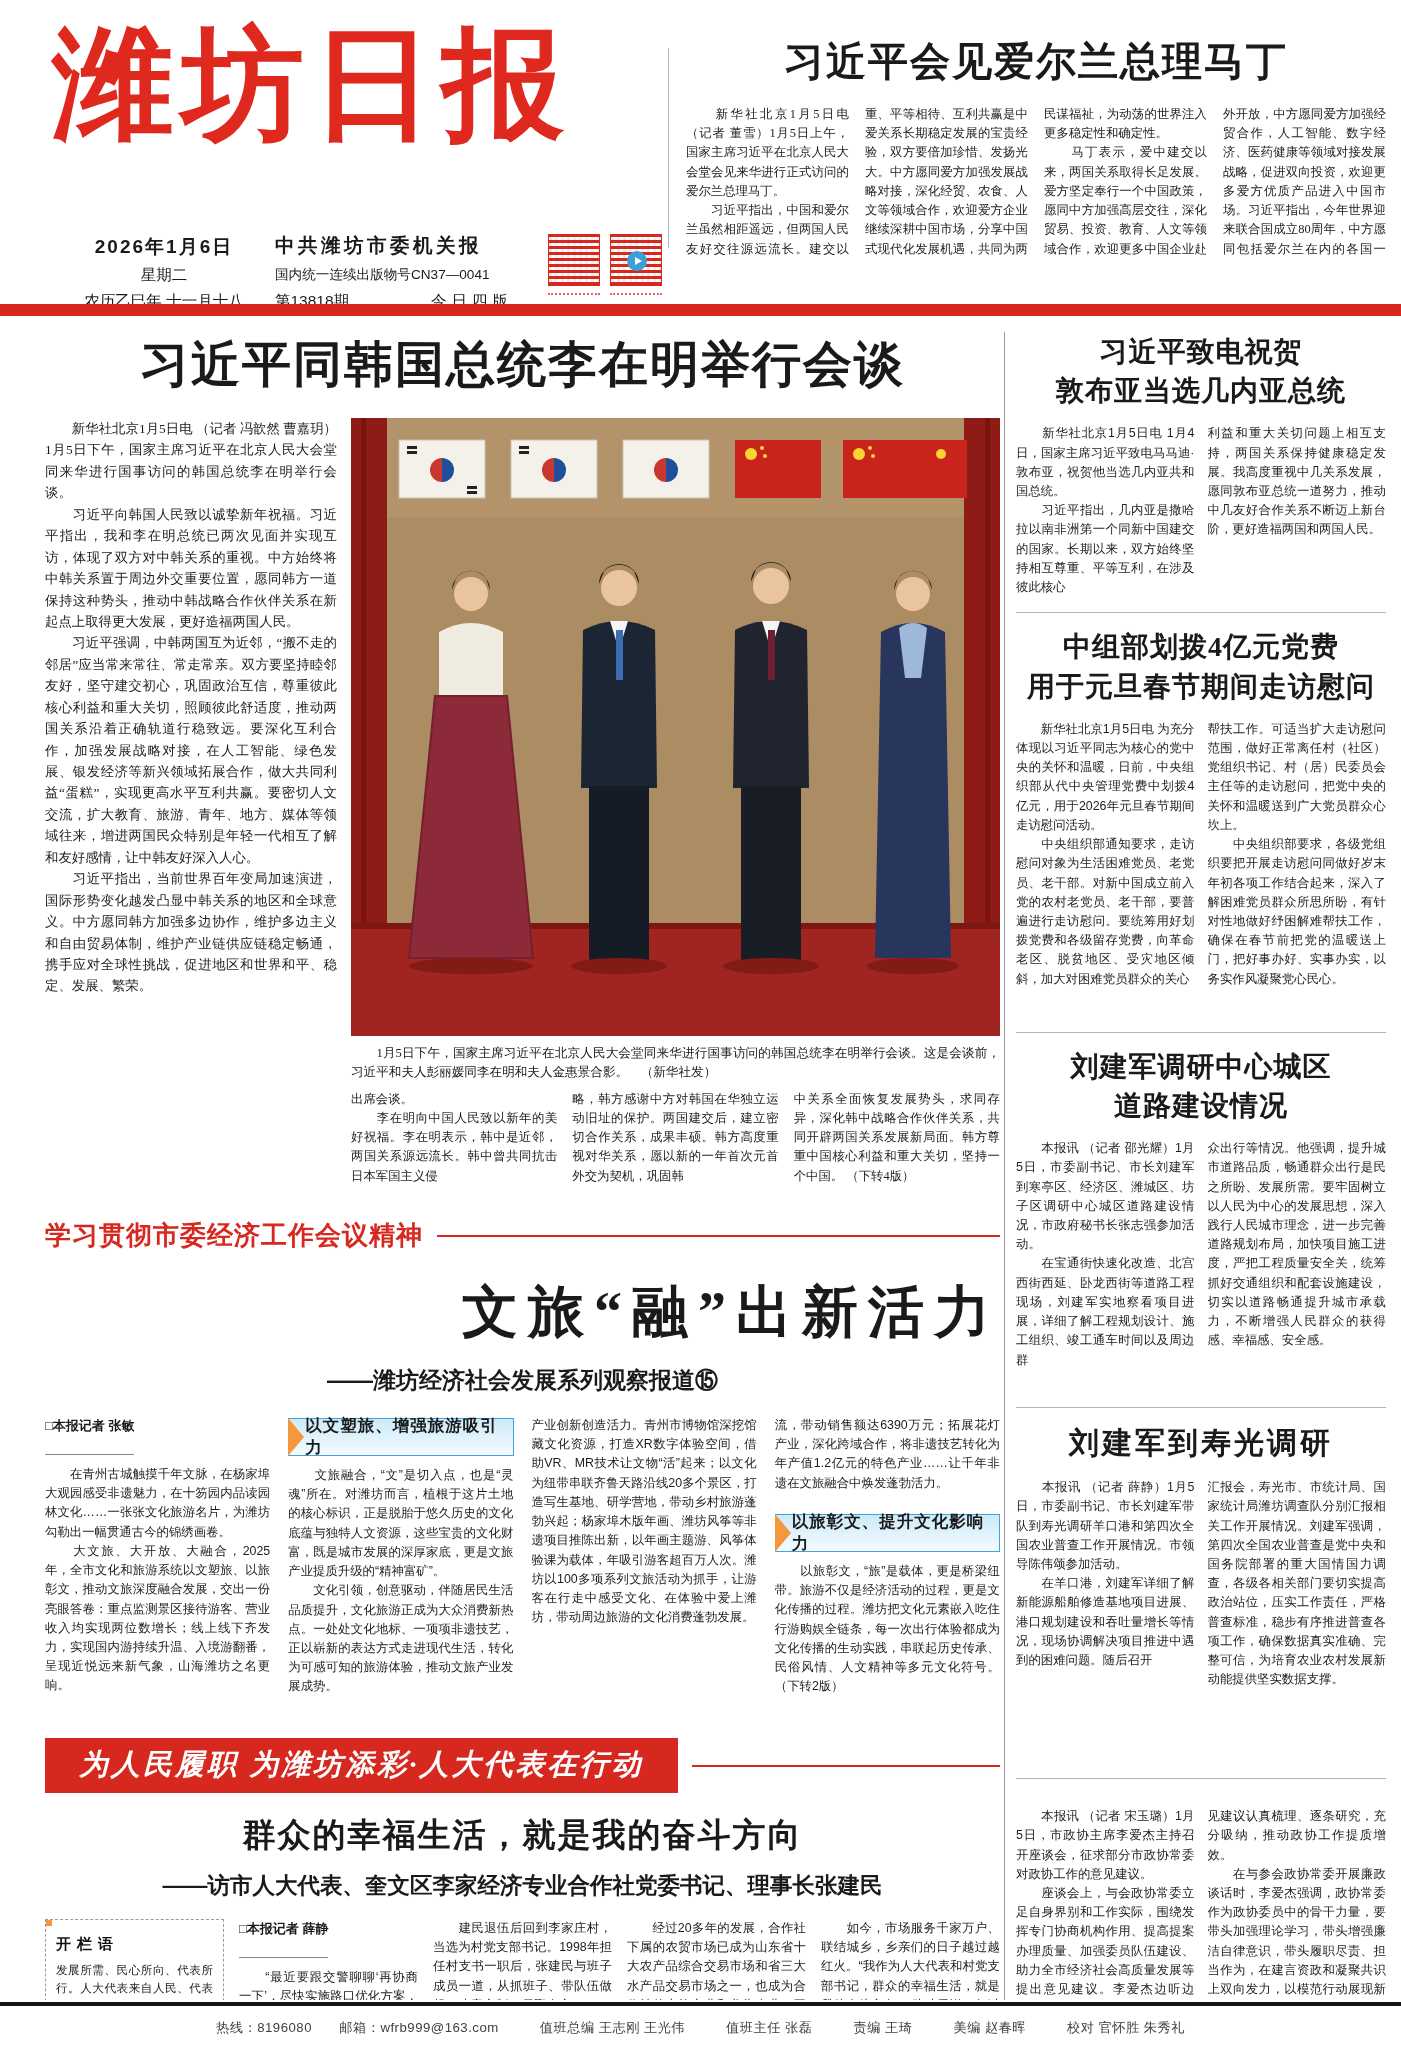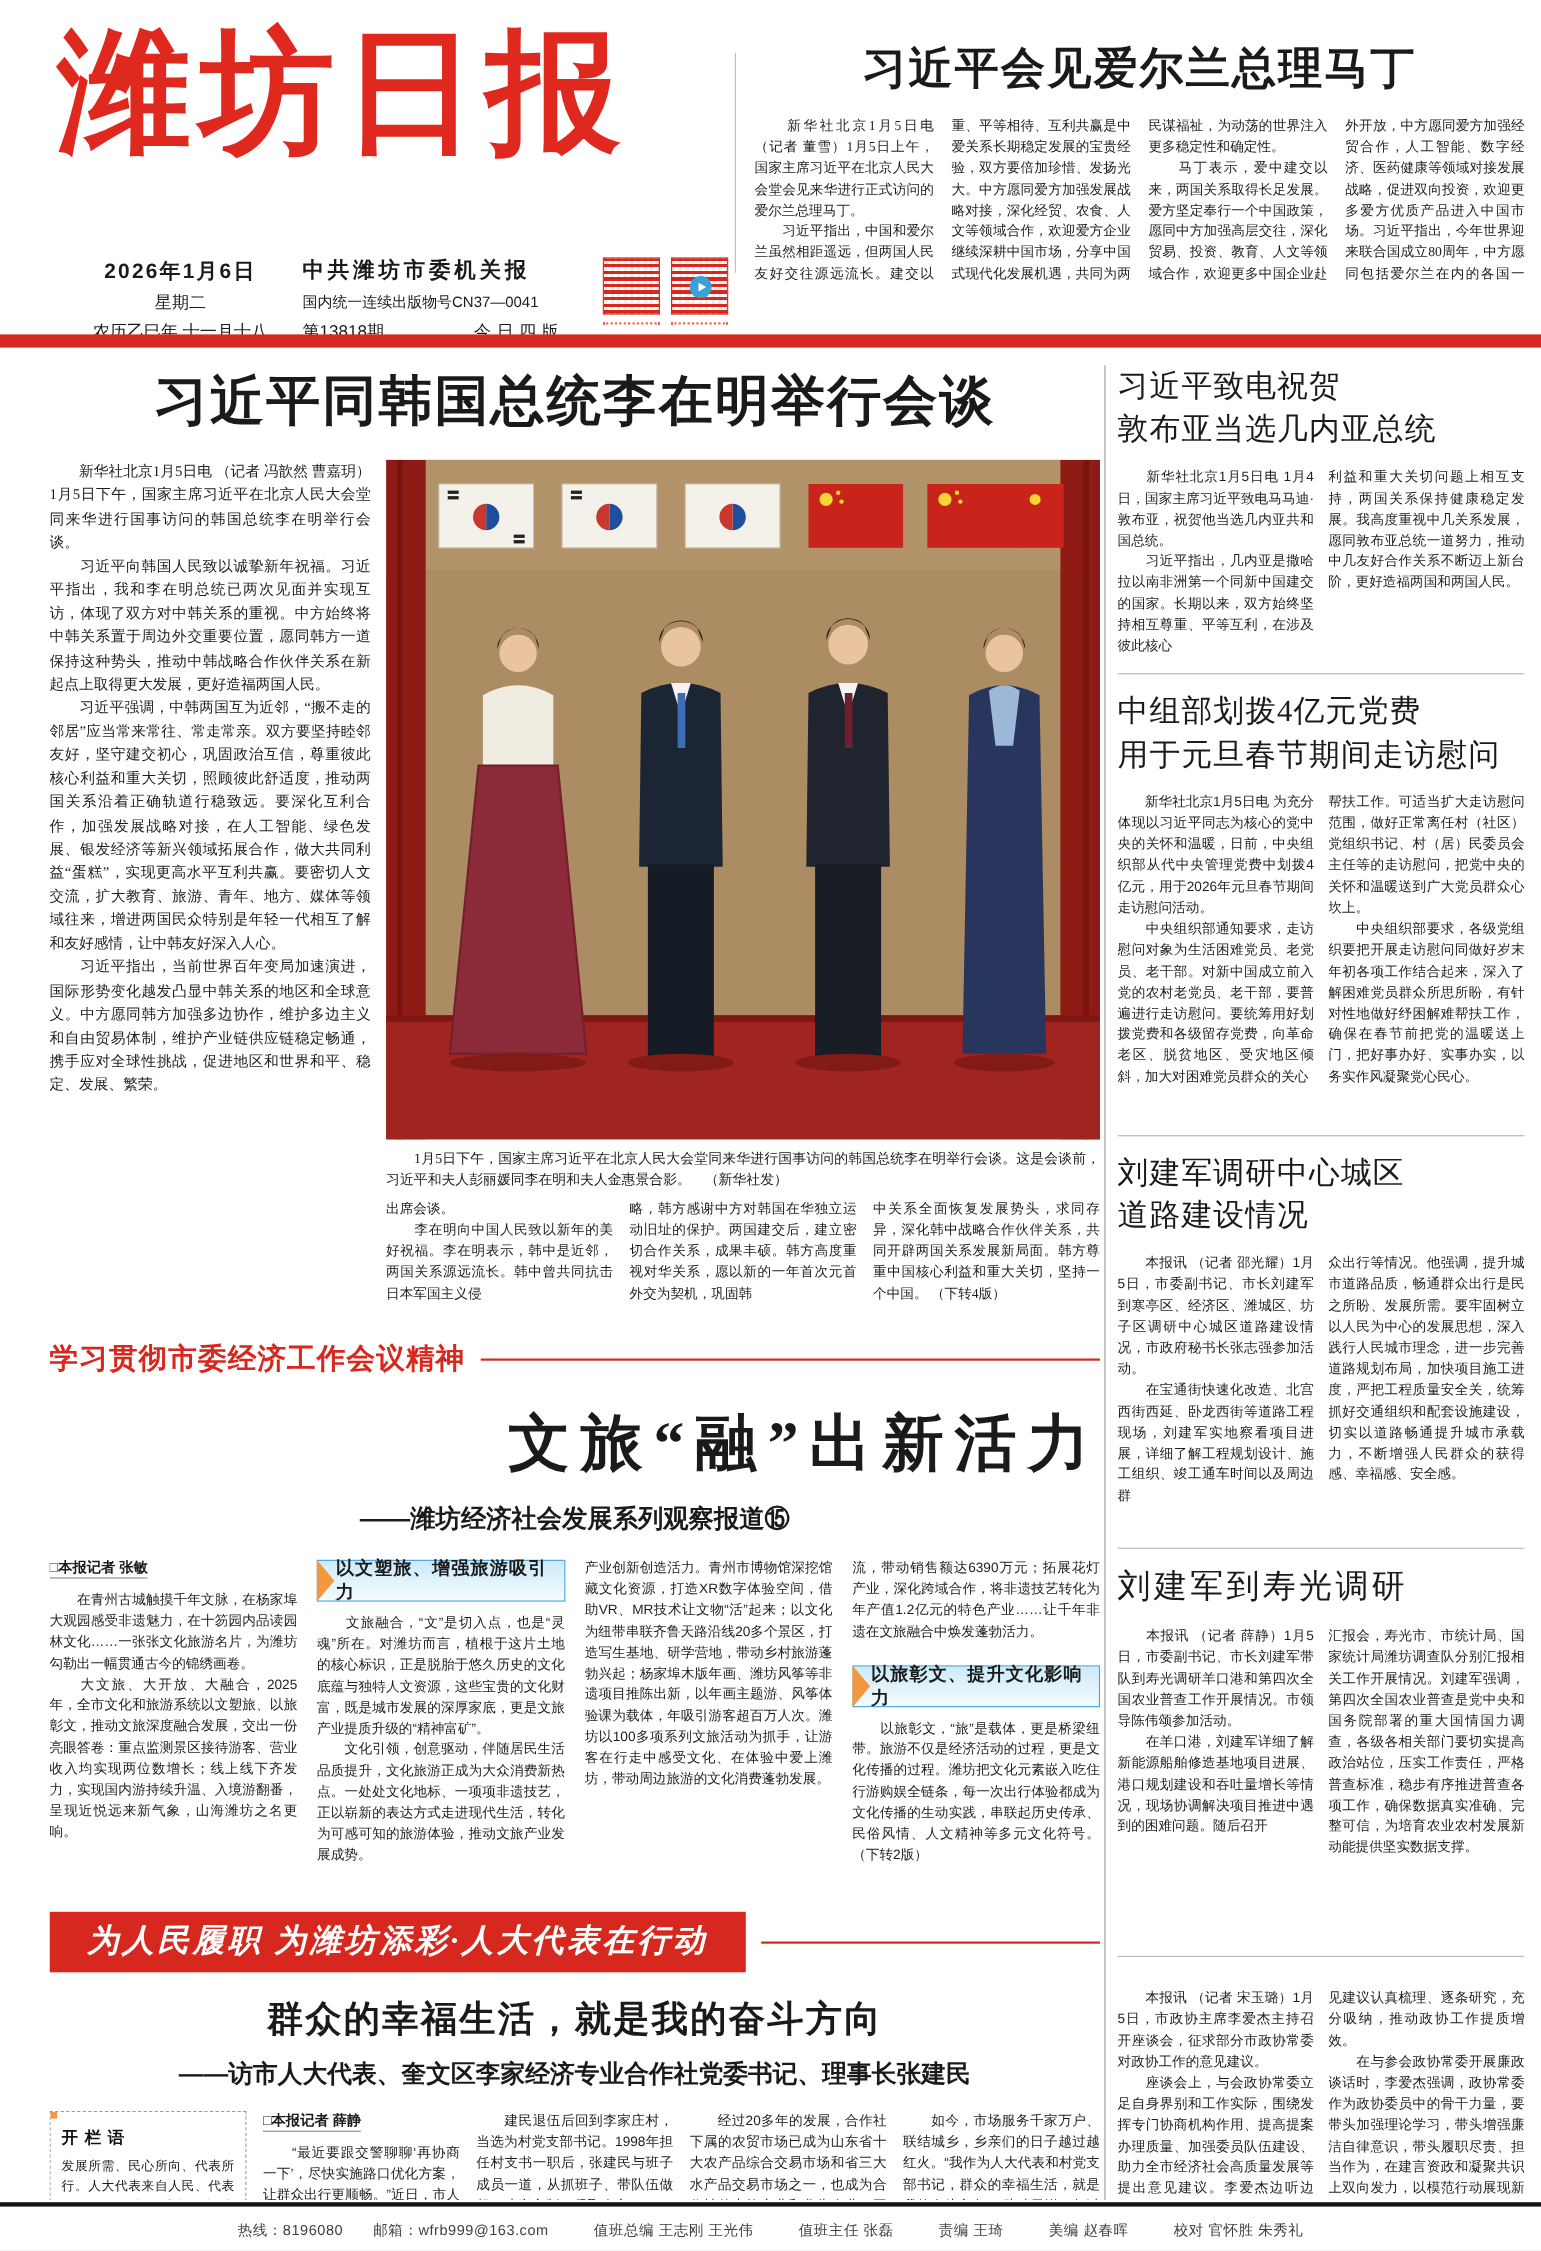--- a/index.html
+++ b/index.html
@@ -59,21 +59,21 @@
 
   
   .culture{margin-top:22px}
   .kicker-row{display:flex;align-items:center;gap:14px}
   .kicker-red{font-size:26px;font-weight:900;color:#d6281e;letter-spacing:1px}
   .kicker-line{flex:1;height:2px;background:#d6281e}
   .culture h1{font-size:56px;font-weight:900;text-align:right;letter-spacing:10px;margin:22px 0 14px}
   .culture .subtitle{font-size:23px;font-weight:700;text-align:center;margin-bottom:20px}
   .culture-cols{display:flex;gap:18px;height:302px}
   .culture-cols .col{flex:1}
-  .byline{font-size:13px;font-weight:700;margin-bottom:10px;border-bottom:1px solid #888;display:inline-block;padding-bottom:0}
+  .byline{font-size:13px;font-weight:700;margin-bottom:10px;border-bottom:1px solid #888;display:inline-block;padding-bottom:19px}
   .blue-box{position:relative;margin:2px 0 10px;height:38px;display:flex;align-items:center;justify-content:center;
      border:1px solid #3fa4d9;background:linear-gradient(180deg,#cdeaf8,#f4fbff);font-size:16.5px;font-weight:800;letter-spacing:1px;padding-left:16px}
   .blue-box .arrow{position:absolute;left:-1px;top:-1px;width:0;height:0;border-top:19px solid transparent;border-bottom:19px solid transparent;border-left:16px solid #f5973c}
 
   
   .npc{margin-top:20px}
   .npc-banner-row{display:flex;align-items:center;gap:14px}
   .npc-banner{background:#d6281e;color:#fff;font-size:29px;font-weight:900;letter-spacing:3px;padding:7px 34px 8px;
      font-family:"Liberation Serif","DejaVu Serif",serif;font-style:italic;white-space:nowrap}
   .npc-line{flex:1;height:2px;background:#d6281e}
@@ -82,21 +82,21 @@
   .npc-cols{display:flex;gap:15px;height:226px}
   .npc-cols .col{flex:1}
   .kaipianyu{position:relative;border:1.5px dashed #9a9a9a;height:100%;padding:12px 10px 8px;font-size:11.6px;line-height:1.55;text-align:justify;overflow:hidden}
   .kaipianyu .corner{position:absolute;width:13px;height:13px;background:#f5973c}
   .kaipianyu .c1{left:-7px;top:-7px}
   .kaipianyu-title{font-size:15px;font-weight:900;letter-spacing:6px;margin-bottom:6px;color:#111}
 
   
   .rail-art{padding-top:14px}
   .rail-art + .rail-art{border-top:1px solid #b3b3b3;margin-top:16px}
-  .rail-title{font-size:28px;font-weight:400;line-height:1.4;letter-spacing:1px}
+  .rail-title{font-size:28px;font-weight:700;text-align:center;line-height:1.4;letter-spacing:1px}
   .rail-title.sz26{font-size:25.5px}
   .rail-title.one{font-size:30px;letter-spacing:3px}
   .rail-cols{display:flex;gap:13px;margin-top:14px}
   .rail-cols .col{flex:1}
   .h170{height:172px}.h290{height:296px}.h250{height:252px}.h280{height:284px}.h240{height:244px}
 
   
   .footer{position:absolute;left:0;top:2002px;width:1401px;border-top:4px solid #151515;padding-top:13px;text-align:center}
   .footer-text{font-size:13.2px;letter-spacing:.5px;color:#404040}
 </style>

